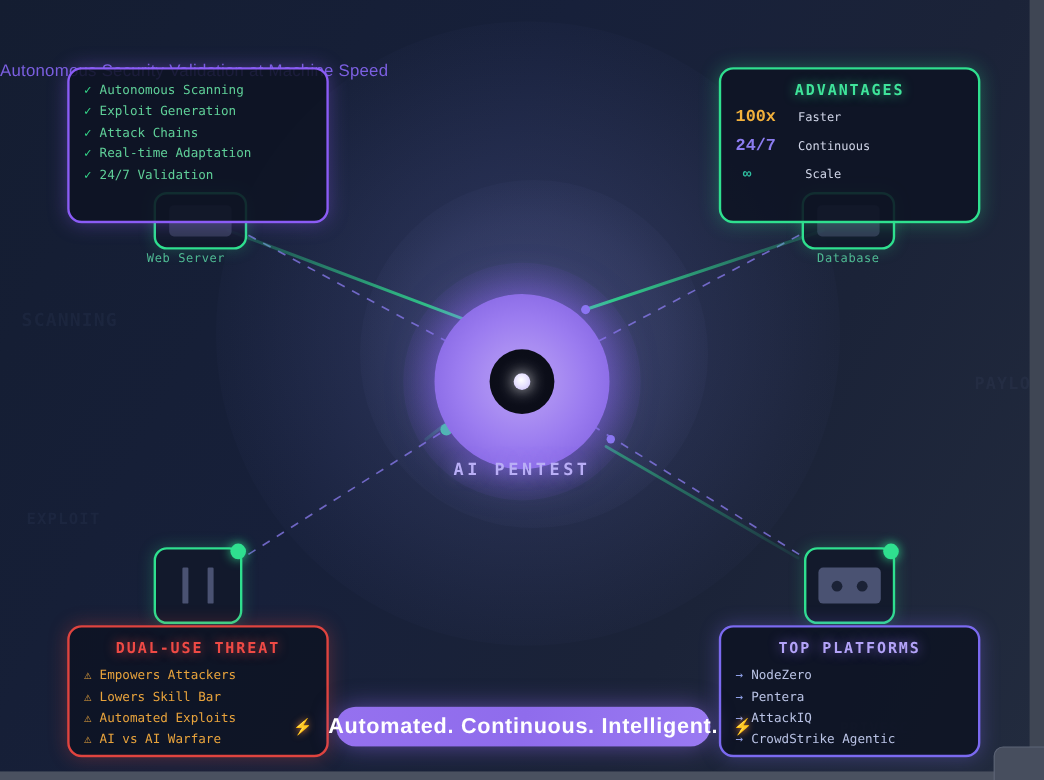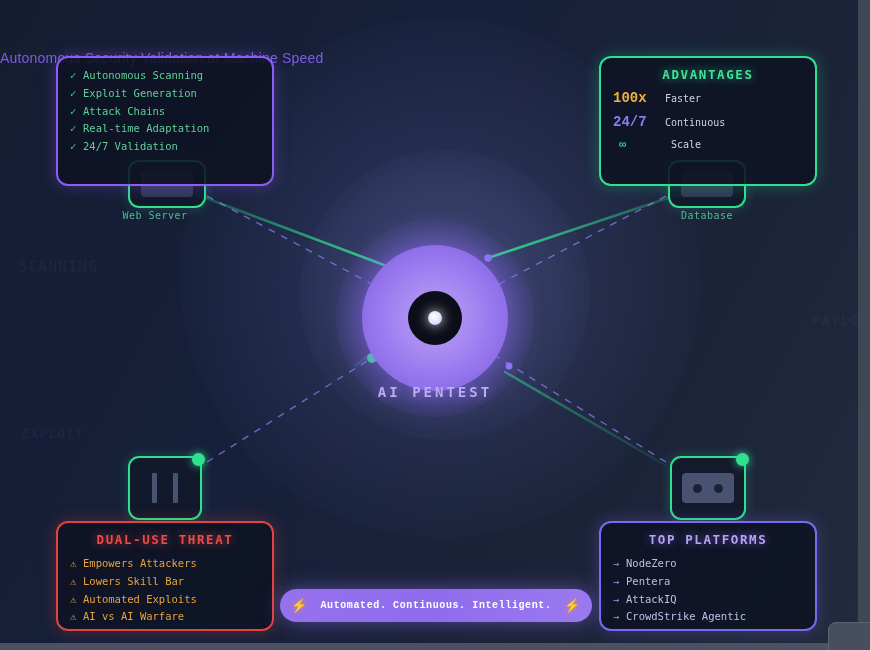--- a/index.html
+++ b/index.html
@@ -347,22 +347,22 @@
     height: 33px;
     border-radius: 17px;
     background: linear-gradient(100deg, #9571ef 0%, #8f6cec 50%, #9a7af2 100%);
     display: flex;
     align-items: center;
     justify-content: center;
     gap: 13px;
     box-shadow: 0 0 20px rgba(150,110,245,0.5);
   }
   .banner-text {
-    font-family: Liberation Mono, monospace;
-    font-size: 10px;
+    font-family: Liberation Sans, sans-serif;
+    font-size: 18px;
     font-weight: bold;
     color: #ffffff;
     letter-spacing: 0.6px;
     white-space: nowrap;
   }
   .bolt {
     font-size: 13px;
     color: #ff8a3d;
     text-shadow: 0 0 6px rgba(255,140,60,0.8);
   }

